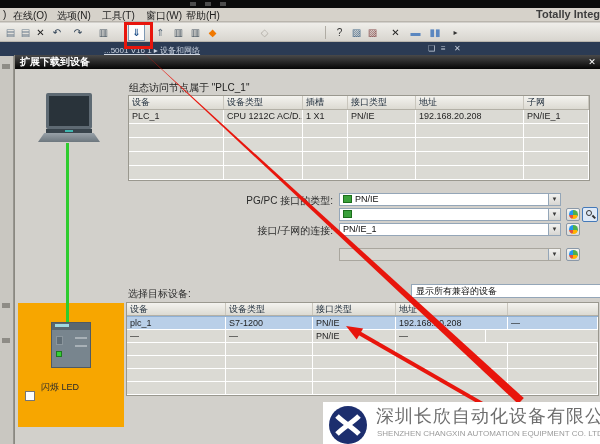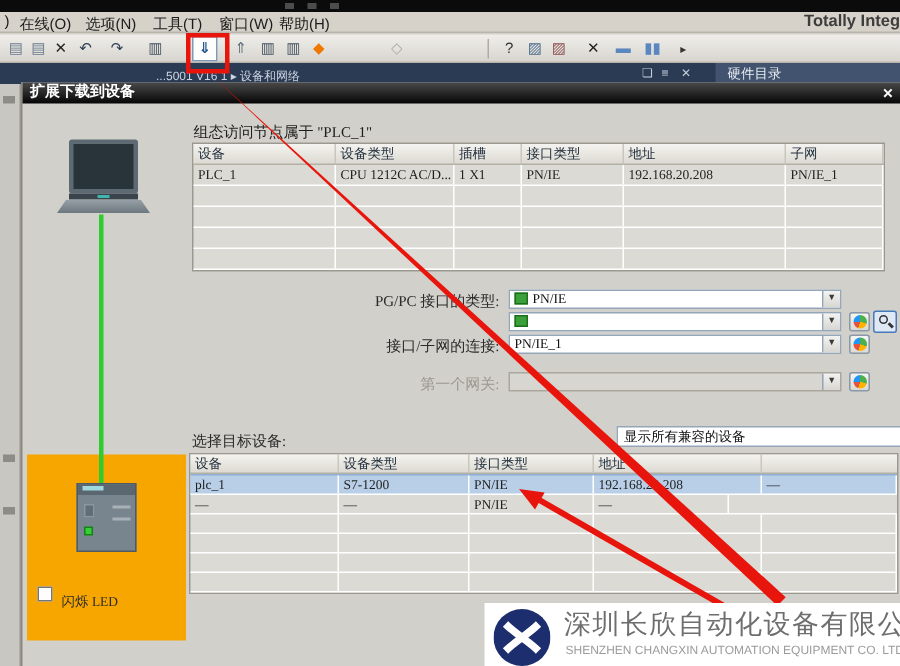--- a/index.html
+++ b/index.html
@@ -18,31 +18,31 @@
            background:linear-gradient(#efeeea,#d8d5cf);border-bottom:1px solid #b9b5ad;}
   .tbi{position:absolute;top:2px;height:15px;width:15px;text-align:center;line-height:15px;
        font-size:10px;color:#33404d;}
   .tbtxt{position:absolute;top:4px;font-size:10px;color:#2b2b2b;margin-top:24px;}
   .dim{color:#a39f97;}
   .tbox{background:#fdfdfd;border:1px solid #7e99b4;width:17px;height:17px;line-height:15px;}
   .tsep{position:absolute;top:3px;width:1px;height:13px;background:#b0aca4;}
 
   
   .navbar{position:absolute;left:0;top:42px;width:600px;height:14px;background:#2b3b54;}
-  .crumb{position:absolute;left:104px;top:3px;font-size:8px;color:#cdd5e2;white-space:nowrap;}
+  .crumb{position:absolute;left:104px;top:3px;font-size:8px;color:#cdd5e2;white-space:nowrap;text-decoration:underline;}
   .navico{position:absolute;top:2px;font-size:8px;color:#c6cedb;}
   .catalog{position:absolute;left:477px;top:0;width:123px;height:14px;background:#41536e;
            color:#e9edf3;font-size:9px;line-height:14px;padding-left:8px;}
   .lstrip{position:absolute;left:0;top:56px;width:14px;height:388px;background:#c9c7c1;
           border-right:1px solid #97958f;}
   .lmark{position:absolute;left:2px;width:8px;height:5px;background:#8e8c86;}
 
   
   .dialog{position:absolute;left:14px;top:55px;width:586px;height:389px;background:#d2d0cb;
-          border-left:1px solid #8a8880;font-family:Liberation Serif, serif;}
+          border-left:1px solid #8a8880;}
   .dlg-title{position:relative;height:14px;background:linear-gradient(#494949,#050505);
              color:#fff;font-size:10px;font-weight:bold;line-height:14px;padding-left:5px;}
   .dlg-close{position:absolute;right:2px;top:0;width:12px;text-align:center;color:#fff;
              font-size:9px;font-weight:bold;cursor:default;}
 
   
   .laptop{position:absolute;left:23px;top:38px;width:62px;height:52px;}
   .lap-screen{position:absolute;left:8px;top:0;width:46px;height:36px;background:#29333a;
               border:3px solid #5e6a73;border-radius:2px;}
   .lap-hinge{position:absolute;left:8px;top:36px;width:46px;height:4px;background:#39444c;}
@@ -54,21 +54,21 @@
   .orange{position:absolute;left:3px;top:248px;width:106px;height:124px;background:#F7A600;z-index:2;}
   .plc{position:absolute;left:36px;top:267px;width:40px;height:46px;background:#78858e;
        border:1px solid #4f5a63;z-index:4;}
   .plc-top{position:absolute;left:0;top:0;width:100%;height:7px;background:#5a6770;}
   .plc-lbl{position:absolute;left:3px;top:1px;width:14px;height:3px;background:#9fd8df;}
   .plc-line{position:absolute;right:3px;width:12px;height:2px;background:#a8b1b7;}
   .plc-led{position:absolute;left:4px;top:28px;width:6px;height:6px;background:#35d035;border:1px solid #1d7a1d;}
   .plc-slot{position:absolute;left:4px;top:13px;width:7px;height:9px;background:#616e77;border:1px solid #8b969d;}
   .chk{position:absolute;left:10px;top:336px;width:10px;height:10px;background:#fdfdfd;
        border:1px solid #767676;z-index:5;}
-  .chk-label{position:absolute;left:26px;top:340px;font-size:9px;color:#2b2b2b;z-index:5;}
+  .chk-label{position:absolute;left:26px;top:326px;font-size:9px;color:#2b2b2b;z-index:5;}
 
   
   .sec-label{position:absolute;left:114px;top:26px;font-size:10px;color:#1c1c1c;}
   .tbl{position:absolute;background:#dbdad4;border:1px solid #9a988f;}
   .tr{display:flex;height:14px;border-bottom:1px solid #fff;}
   .tr.hd{background:linear-gradient(#f4f3ef,#dcdad2);border-bottom:1px solid #b3b0a6;}
   .tr.sel{background:#B9CFE8;border-top:1px solid #8fb0d4;border-bottom:1px solid #fff;height:14px;}
   .td{border-right:1px solid #fff;font-size:9px;line-height:13px;padding-left:3px;color:#1f1f1f;
       overflow:hidden;white-space:nowrap;}
   .tr.hd .td{border-right:1px solid #c9c6bd;color:#23313f;}
@@ -158,21 +158,20 @@
     <span class="tbi" style="left:408px;color:#5b87c0">▬</span>
     <span class="tbi" style="left:426px;width:18px;color:#5b87c0">▮▮</span>
     <span class="tbi" style="left:448px;color:#333;font-size:8px">▸</span>
   </div>
 
   <div class="navbar">
     <span class="crumb">...5001 V16 1 ▸ 设备和网络</span>
     <span class="navico" style="left:428px">❏</span>
     <span class="navico" style="left:441px">≡</span>
     <span class="navico" style="left:454px">✕</span>
-    <div class="catalog">硬件目录</div>
   </div>
 
   <div class="lstrip">
     <span class="lmark" style="top:8px"></span>
     <span class="lmark" style="top:247px"></span>
     <span class="lmark" style="top:282px"></span>
   </div>
 
   <div class="dialog">
     <div class="dlg-title">
@@ -271,21 +270,20 @@
 
     <div class="row-label" style="top:169px">接口/子网的连接:</div>
     <div class="dd" style="top:168px">
       <span>PN/IE_1</span>
       <span class="arrow">▼</span>
     </div>
     <div class="gbtn" style="top:168px">
         <i></i>
       </div>
 
-    <div class="row-label gray" style="top:194px">第一个网关:</div>
     <div class="dd disabled" style="top:193px">
       <span></span>
       <span class="arrow">▼</span>
     </div>
     <div class="gbtn" style="top:193px">
         <i></i>
       </div>
 
     <div class="tgt-label">选择目标设备:</div>
     <div class="filter-dd">

